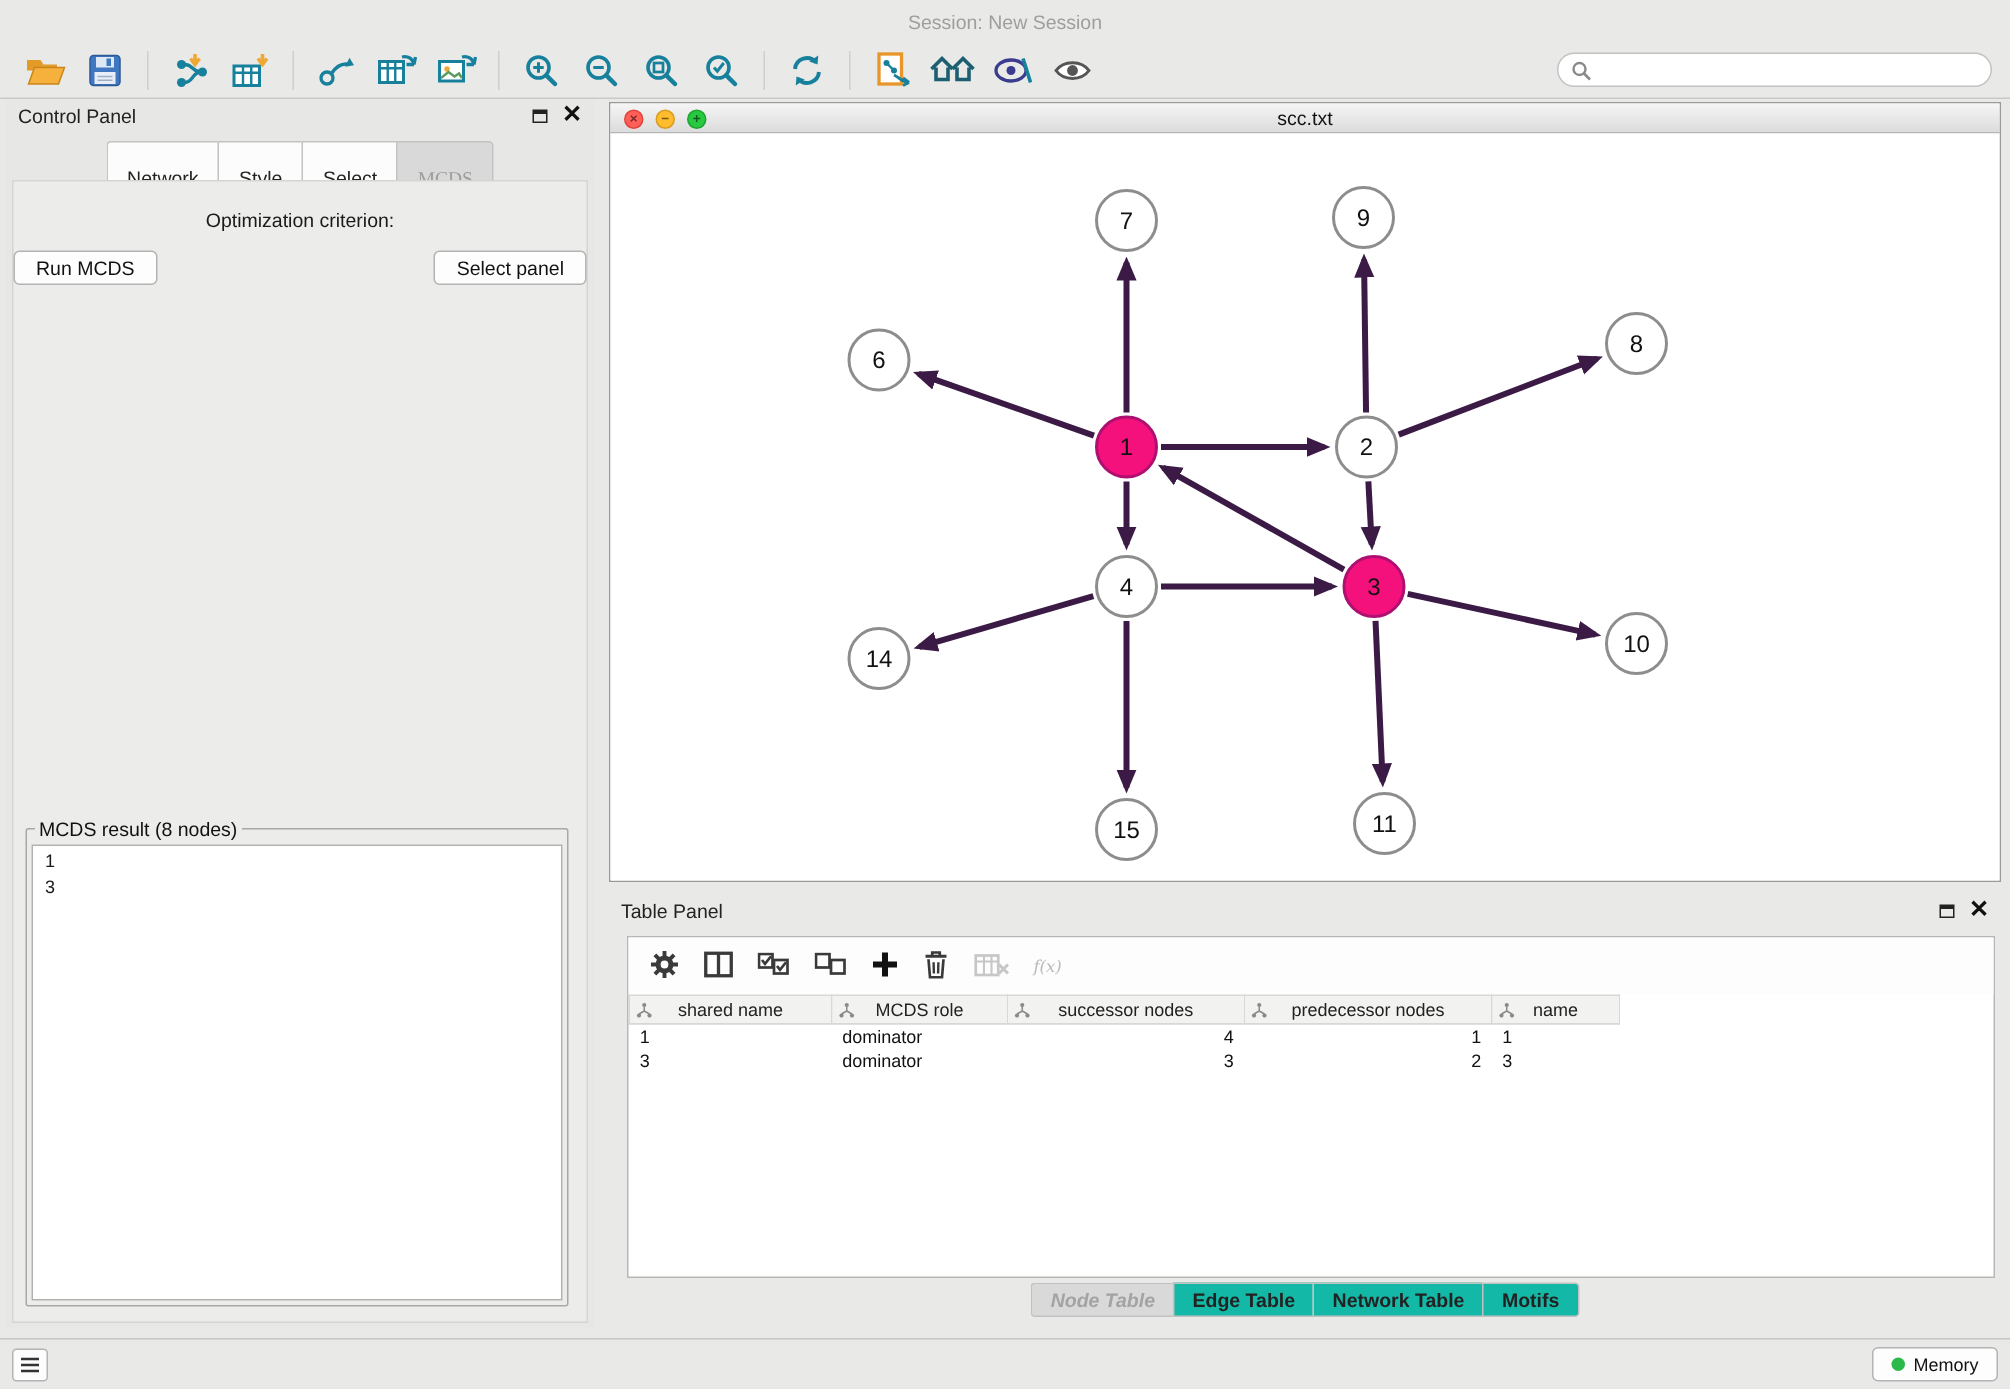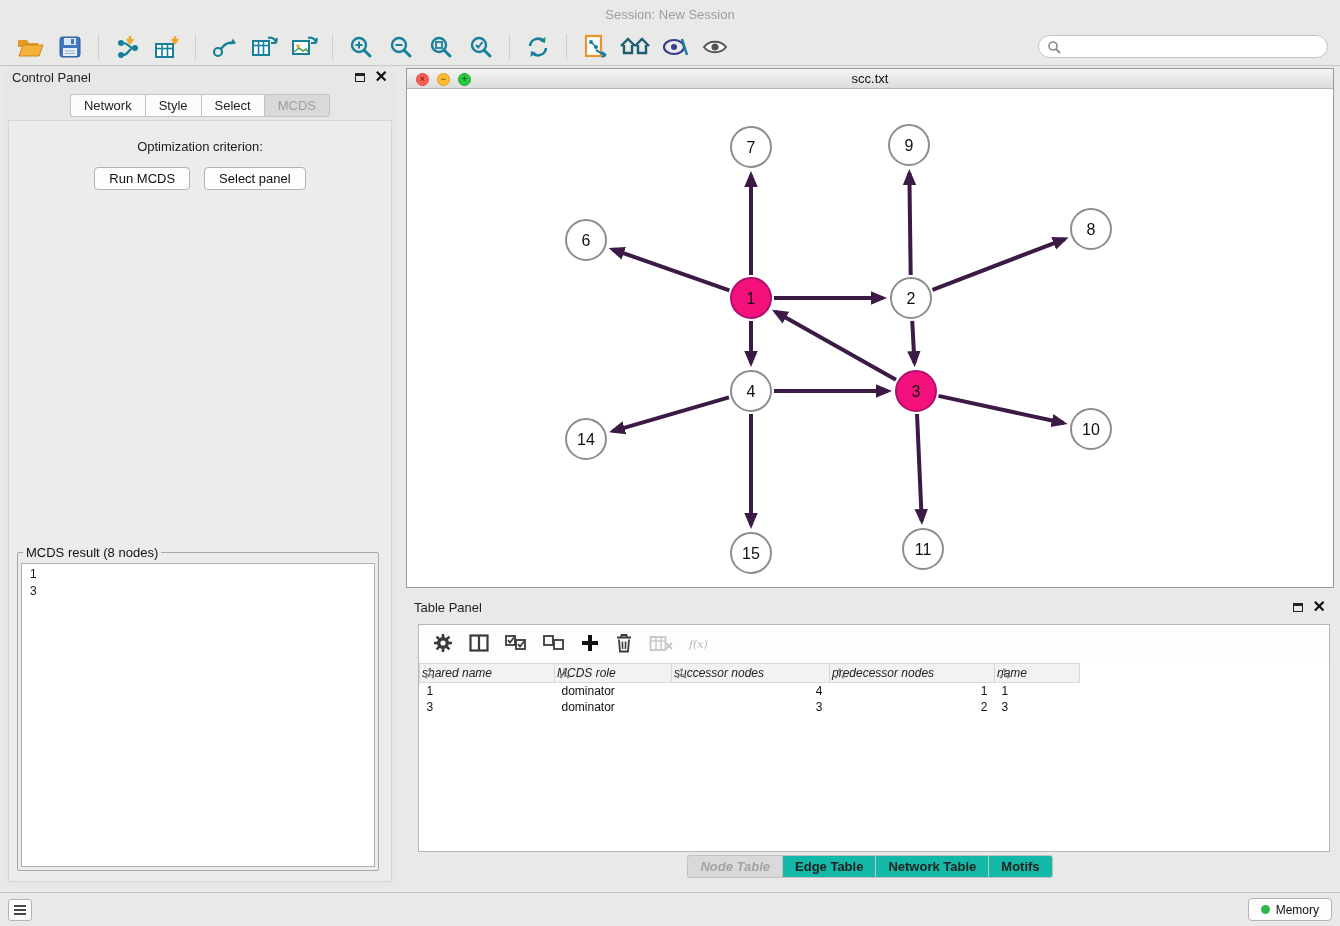--- a/index.html
+++ b/index.html
@@ -22,32 +22,32 @@
   
   .panel-header { height:22px; display:flex; align-items:center; padding:0 8px; }
   .panel-title { font-size:13px; color:#222; }
   .ph-spacer { flex:1; }
   .float-ico { width:10px; height:9px; border:1.5px solid #222; border-top:3px solid #222; margin-right:10px; cursor:default; }
   .close-ico { font-size:16px; font-weight:bold; color:#111; line-height:14px; cursor:default; }
 
   
   .control-panel { position:absolute; left:4px; top:66px; width:392px; height:820px; background:#e7e7e5; }
   .cp-tabs { display:flex; justify-content:center; margin-top:6px; }
-  .cp-tab { padding:3px 13px; background:#fcfcfc; border:1px solid #c3c3c3; border-right:none; font-size:13px; color:#222; cursor:default; }
+  .cp-tab { padding:16px 13px; background:#fcfcfc; border:1px solid #c3c3c3; border-right:none; font-size:13px; color:#222; cursor:default; }
   .cp-tab:first-child { border-radius:3px 0 0 3px; }
   .cp-tab:last-child { border-right:1px solid #c3c3c3; border-radius:0 3px 3px 0; }
-  .cp-tab.active { background:#d9d9d9; color:#9d9d9d; }
+  .cp-tab.active { background:#d9d9d9; color:#9d9d9d;font-family:Liberation Serif, serif; }
   .cp-content { position:absolute; left:4px; right:4px; top:54px; bottom:4px; background:#ececea; border:1px solid #d5d5d3; }
   .opt-label { text-align:center; margin-top:18px; font-size:13px; }
   .dropdown { margin:8px auto 0 auto; width:310px; height:23px; background:#fff; border:1px solid #ababab; border-radius:4px;
               display:flex; align-items:center; padding:0 6px; font-size:13px; }
   .dropdown .dd-label { flex:1; }
   .stepper { display:flex; flex-direction:column; align-items:center; line-height:5px; color:#444; }
   .stepper svg { display:block; }
-  .cp-buttons { display:flex; justify-content:center; gap:14px; margin-top:13px; }
+  .cp-buttons { display:flex; justify-content:space-between; gap:14px; margin-top:13px; }
   .cp-buttons button { font-family:"Liberation Sans",sans-serif; font-size:13px; padding:3px 14px; background:#fdfdfd;
                        border:1px solid #b3b3b3; border-radius:4px; color:#111; }
   .mcds-fieldset { position:absolute; left:8px; right:12px; top:424px; bottom:10px; border:1px solid #a8a8a8;
                    border-radius:2px; padding:3px; background:#ececea; }
   .mcds-fieldset legend { font-size:13px; padding:0 3px; margin-left:2px; color:#111; }
   .result-area { width:100%; height:100%; background:#fff; border:1px solid #b0b0b0; overflow:auto;
                  font-size:12px; line-height:17px; padding:2px 8px; }
 
   
   .network-window { position:absolute; left:406px; top:68px; width:928px; height:520px; border:1px solid #9a9a9a; background:#fff; }
@@ -62,21 +62,21 @@
   .net-canvas { position:absolute; top:20px; left:0; right:0; bottom:0; background:#fff; }
   .net-canvas svg text { font-family:"Liberation Sans",sans-serif; }
 
   
   .table-panel { position:absolute; left:406px; top:596px; width:928px; height:290px; background:#e9e9e7; }
   .table-area { position:absolute; left:12px; right:4px; top:28px; bottom:34px; background:#fff; border:1px solid #b7b7b5; }
   .table-toolbar { height:38px; display:flex; align-items:center; gap:16px; padding-left:14px; background:#fdfdfd; }
   .fx { font-family:"DejaVu Serif", serif; font-style:italic; font-size:11px; color:#b9b9b9; }
   table.data-table { border-collapse:collapse; table-layout:fixed; }
   table.data-table th { background:#f2f2f0; border:1px solid #d8d8d6; font-weight:normal; font-size:12px; height:19px;
-                        text-align:left; position:relative; padding:0 2px; color:#222;font-style:italic; }
+                        text-align:center; position:relative; padding:0 2px; color:#222; }
   table.data-table th .hdr-ico { position:absolute; left:4px; top:4px; }
   table.data-table td { font-size:12px; height:16px; padding:0 7px; color:#111; white-space:nowrap; }
   td.num { text-align:right; padding-right:13px; }
   .table-tabs { position:absolute; bottom:8px; left:0; right:0; display:flex; justify-content:center; }
   .t-tab { padding:3px 12px; background:#14b8a6; border:1px solid #c2c2c2; border-right:none; font-size:13px; font-weight:bold; color:#222; }
   .t-tab:first-child { border-radius:3px 0 0 3px; }
   .t-tab:last-child { border-right:1px solid #c2c2c2; border-radius:0 3px 3px 0; }
   .t-tab.active { background:#d9d9d9; color:#a3a3a3;font-style:italic; }
 
   

